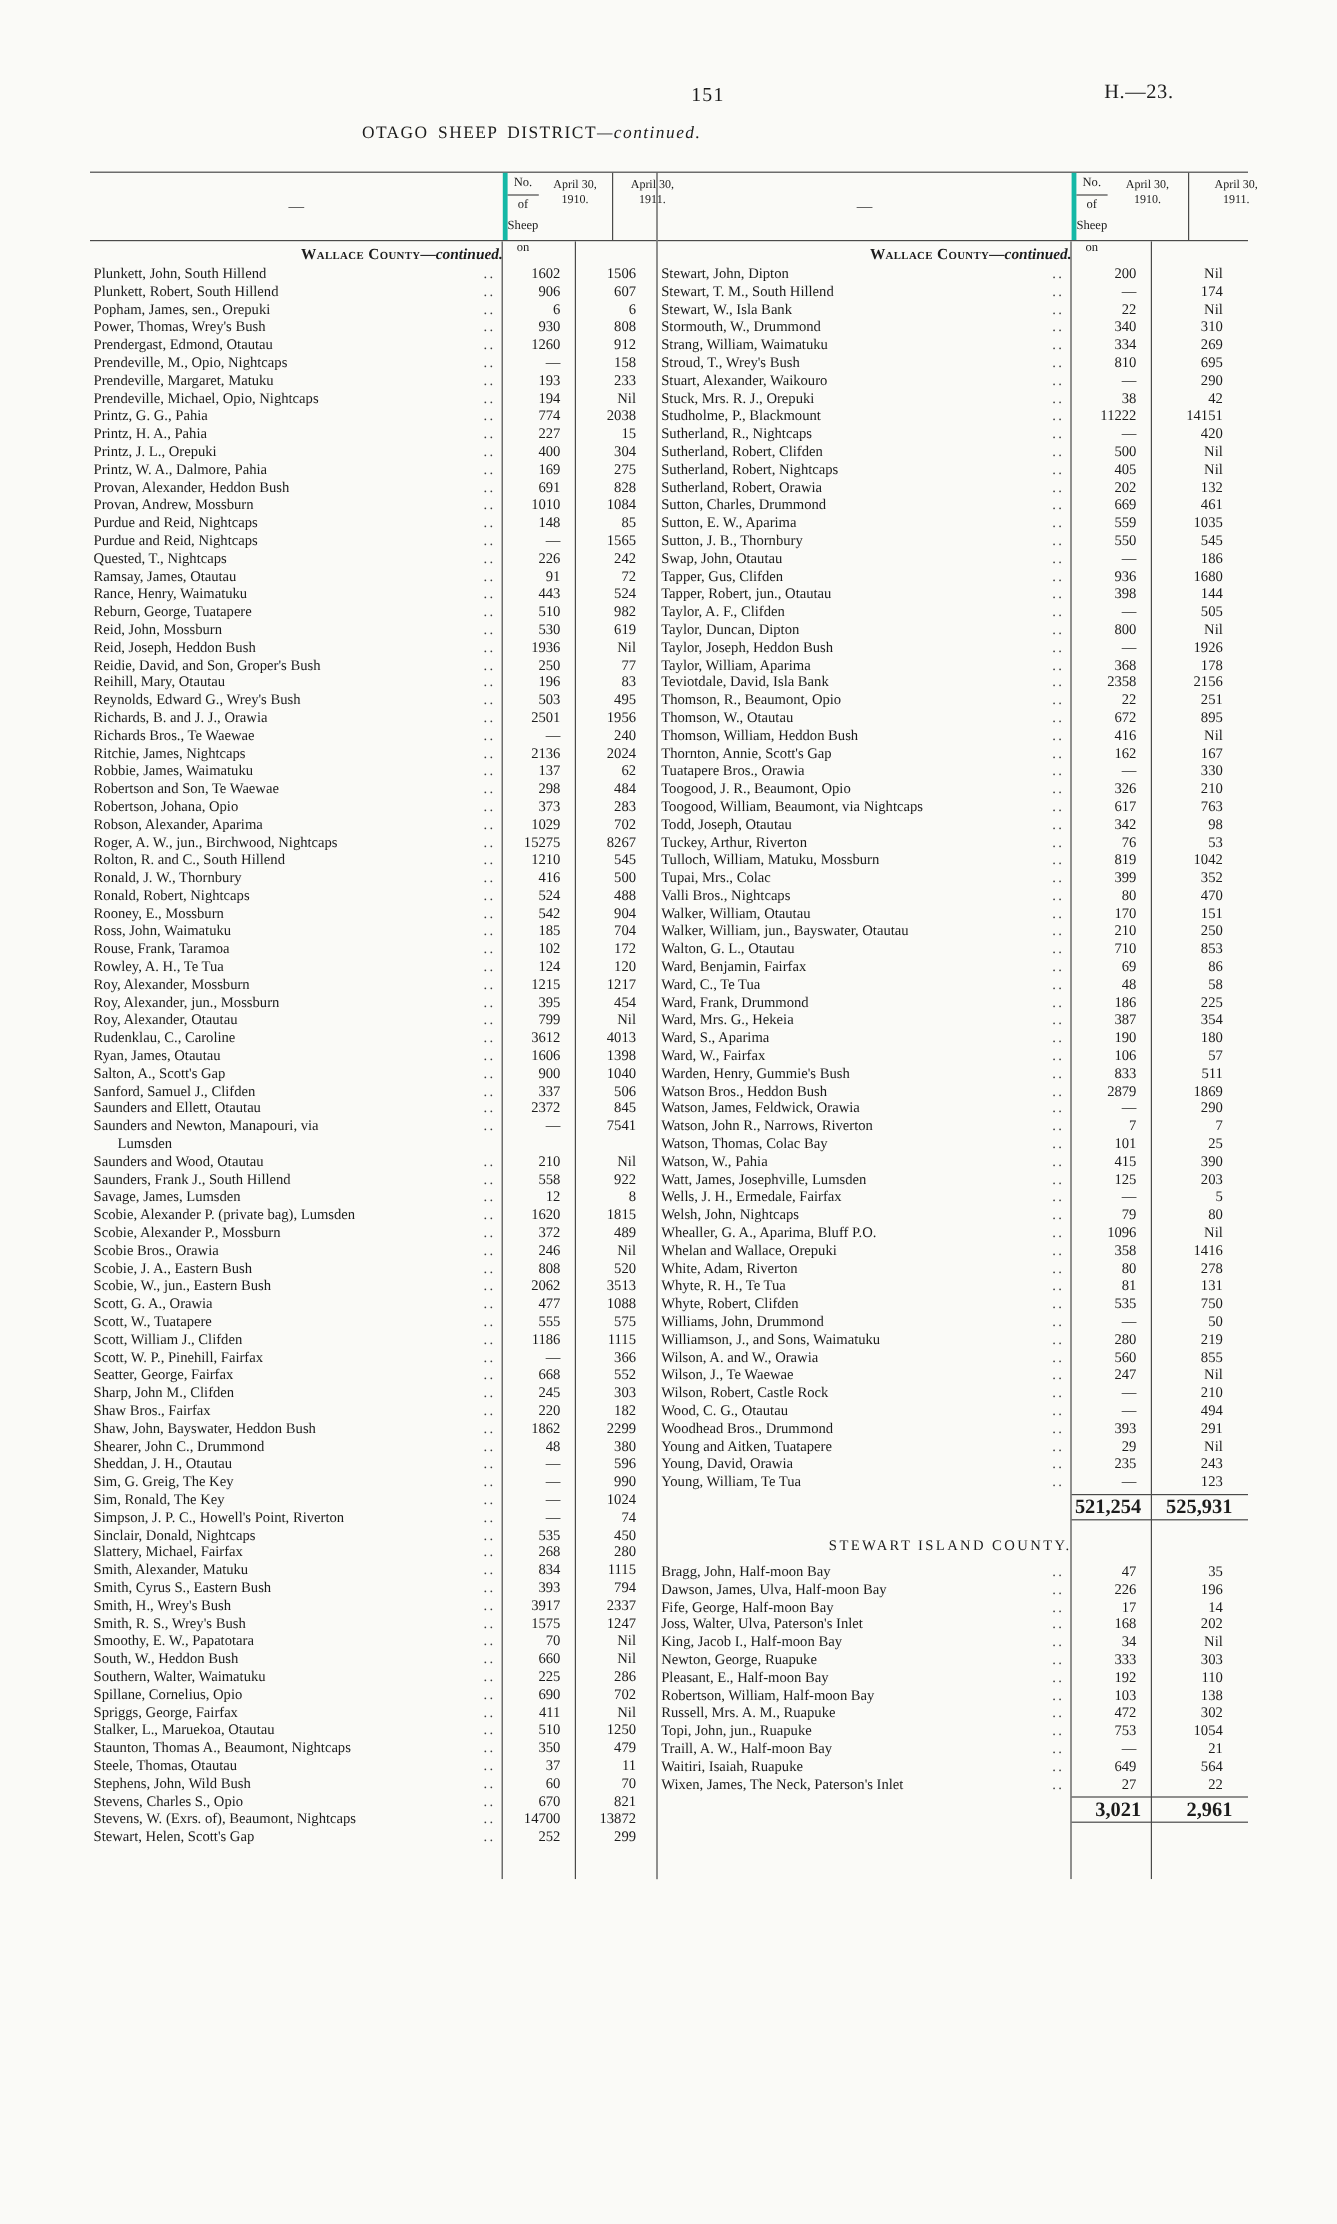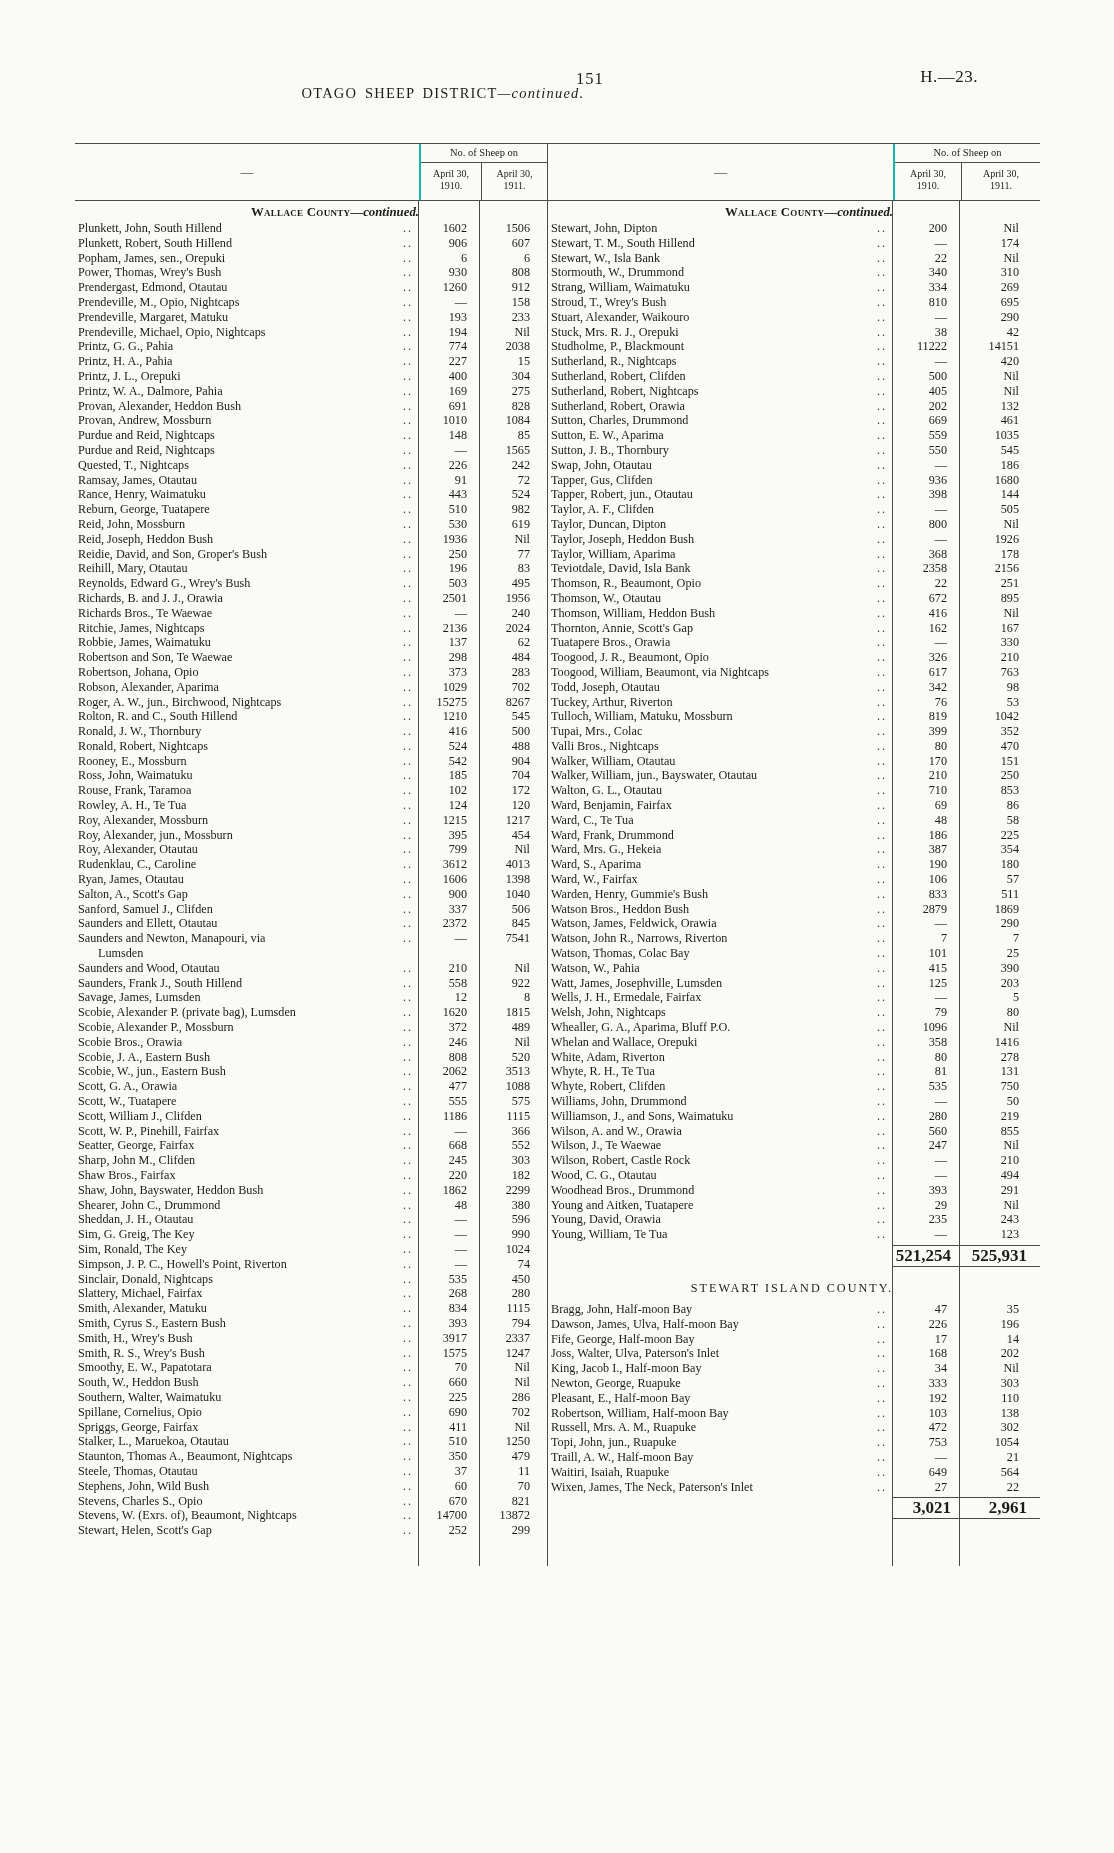--- a/index.html
+++ b/index.html
@@ -1,34 +1,34 @@
 <!DOCTYPE html>
 <html><head>
 <meta charset="utf-8">
 <style>
   *{box-sizing:border-box;margin:0;padding:0}
   body{background:#fafaf7}
   .page{position:relative;width:1114px;height:1603px;background:#fafaf7;
         font-family:"Liberation Serif","DejaVu Serif",serif;color:#1c1c1c;overflow:hidden}
   .page-number{position:absolute;top:69px;left:576px;font-size:16.5px;letter-spacing:1px}
   .doc-ref{position:absolute;top:67px;right:136px;font-size:17px;letter-spacing:.5px}
-  .title{position:absolute;top:85px;left:0;width:886px;text-align:center;
+  .title{position:absolute;top:103px;left:0;width:886px;text-align:center;
          font-size:14.5px;letter-spacing:1.2px;word-spacing:3px}
   .it{font-style:italic}
 
   .table-wrap{position:absolute;left:75px;top:143px;width:965px;display:flex;
               border-top:1px solid #4a4a4a}
   .half{display:flex;flex-direction:column}
   .half.left{width:472px}
   .half.right{width:493px;border-left:1px solid #4a4a4a}
 
   .thead{height:57px;border-bottom:1px solid #4a4a4a;display:flex}
   .name-head{flex:1;display:flex;align-items:center;justify-content:center;
              font-size:13px;color:#333}
-  .num-head{border-left:2px solid #14b8a6;display:flex;flex-direction:column}
+  .num-head{border-left:4px solid #14b8a6;display:flex;flex-direction:row}
   .left .num-head{width:128px}
   .right .num-head{width:147px}
   .sheep-on{height:19px;line-height:18px;border-bottom:1px solid #4a4a4a;
             font-size:10.5px;text-align:center}
   .dates{flex:1;display:flex}
   .date-cell{text-align:center;font-size:10px;line-height:11.5px;padding-top:5px;
              white-space:pre-line}
   .date-cell + .date-cell{border-left:1px solid #4a4a4a}
   .left .c1h{width:61px}  .left .c2h{width:67px}
   .right .c1h{width:67px} .right .c2h{width:80px}

